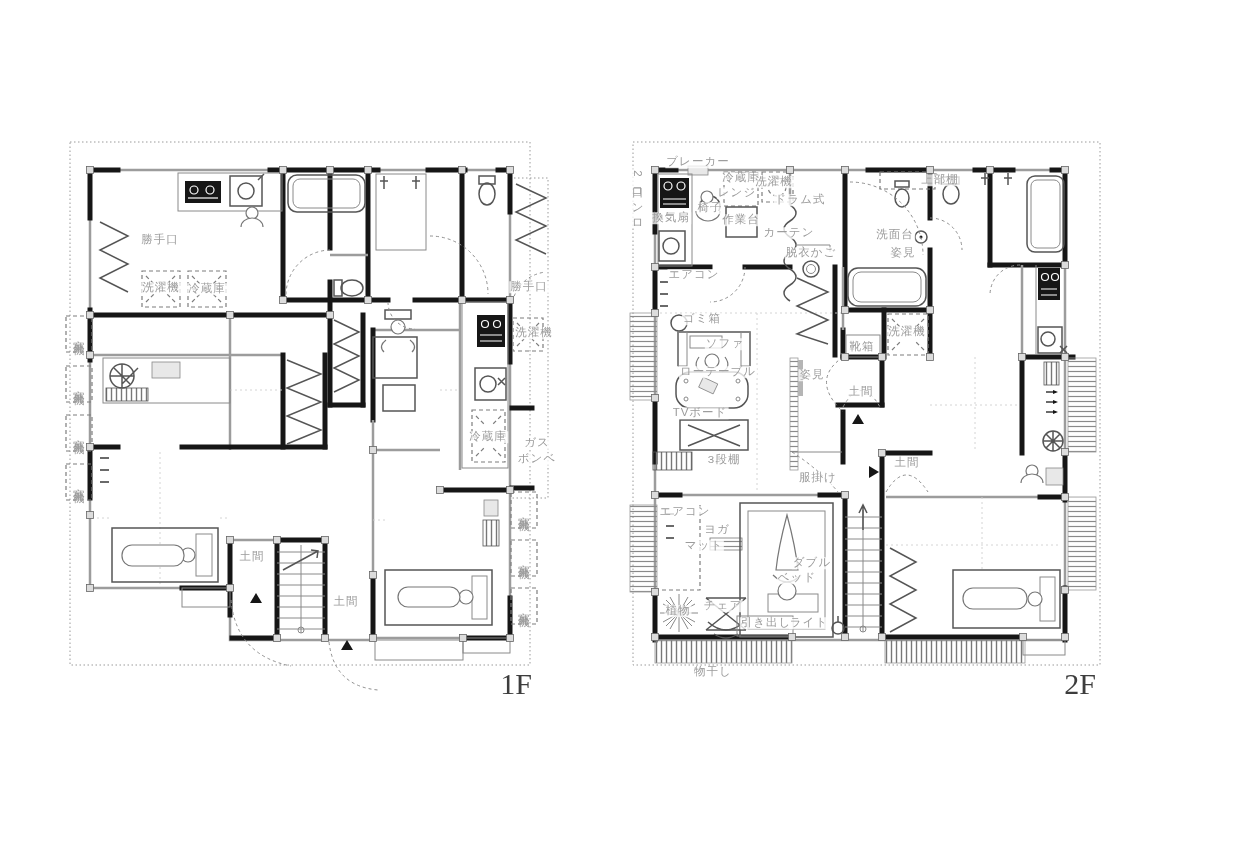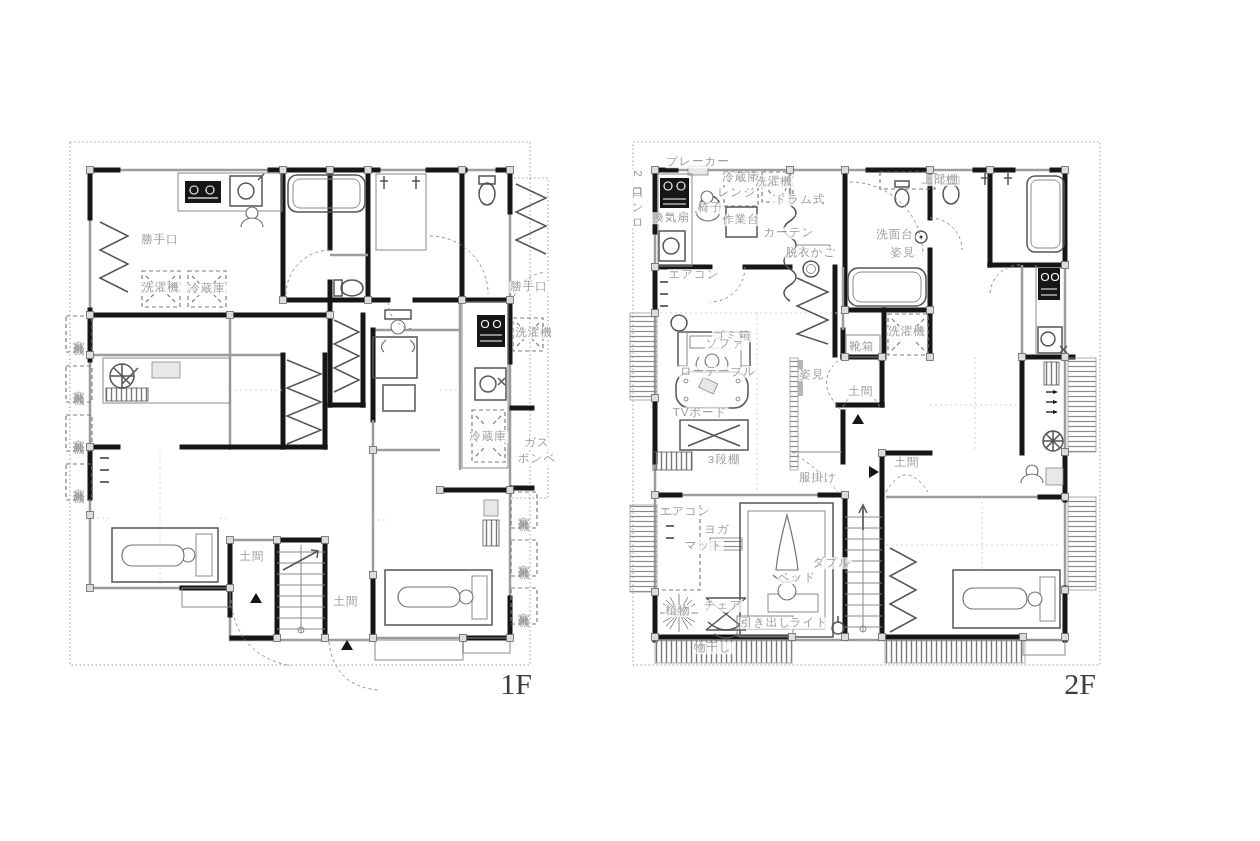--- a/index.html
+++ b/index.html
@@ -512,38 +512,38 @@
       <span class="lbl" style="left: 737px; top: 193px;">レンジ</span>
       <span class="lbl" style="left: 774px; top: 182px;">洗濯機</span>
       <span class="lbl" style="left: 776px; top: 200px; margin-left: 24px;">ドラム式</span>
       <span class="lbl" style="left: 741px; top: 220px;">作業台</span>
       <span class="lbl" style="left: 789px; top: 233px;">カーテン</span>
       <span class="lbl" style="left: 811px; top: 253px;">脱衣かご</span>
       <span class="lbl" style="left: 926px; top: 180px; margin-left: 14px;">上部棚</span>
       <span class="lbl" style="left: 895px; top: 235px;">洗面台</span>
       <span class="lbl" style="left: 903px; top: 253px;">姿見</span>
       <span class="lbl" style="left: 694px; top: 275px;">エアコン</span>
-      <span class="lbl" style="left: 702px; top: 336px; margin-left: 30px;">ゴミ箱</span>
+      <span class="lbl" style="left: 702px; top: 319px;">ゴミ箱</span>
       <span class="lbl" style="left: 725px; top: 344px;">ソファ</span>
       <span class="lbl" style="left: 718px; top: 372px;">ローテーブル</span>
       <span class="lbl" style="left: 700px; top: 413px;">TVボード</span>
       <span class="lbl" style="left: 724px; top: 460px; font-family: Liberation Mono, monospace;">3段棚</span>
       <span class="lbl" style="left: 907px; top: 332px;">洗濯機</span>
       <span class="lbl" style="left: 862px; top: 347px;">靴箱</span>
       <span class="lbl" style="left: 812px; top: 375px;">姿見</span>
       <span class="lbl" style="left: 861px; top: 392px;">土間</span>
       <span class="lbl" style="left: 907px; top: 463px;">土間</span>
       <span class="lbl" style="left: 818px; top: 478px;">服掛け</span>
       <span class="lbl" style="left: 685px; top: 512px;">エアコン</span>
       <span class="lbl" style="left: 701px; top: 530px; margin-left: 16px;">ヨガ</span>
       <span class="lbl" style="left: 704px; top: 546px;">マット</span>
-      <span class="lbl" style="left: 832px; top: 563px;">ダブル</span>
+      <span class="lbl" style="left: 812px; top: 563px;">ダブル</span>
       <span class="lbl" style="left: 797px; top: 578px;">ベッド</span>
       <span class="lbl" style="left: 723px; top: 595px; margin-top: 11px;">チェア</span>
       <span class="lbl" style="left: 678px; top: 611px;">植物</span>
       <span class="lbl" style="left: 766px; top: 623px;">引き出し</span>
       <span class="lbl" style="left: 809px; top: 623px;">ライト</span>
-      <span class="lbl" style="left: 713px; top: 648px;">物干し</span>
+      <span class="lbl" style="left: 713px; top: 672px;">物干し</span>
     </div>
 
 <div class="floor-name" style="left:516px;top:684px;">1F</div>
 <div class="floor-name" style="left:1080px;top:684px;">2F</div>
 </div>
 
 </body></html>

